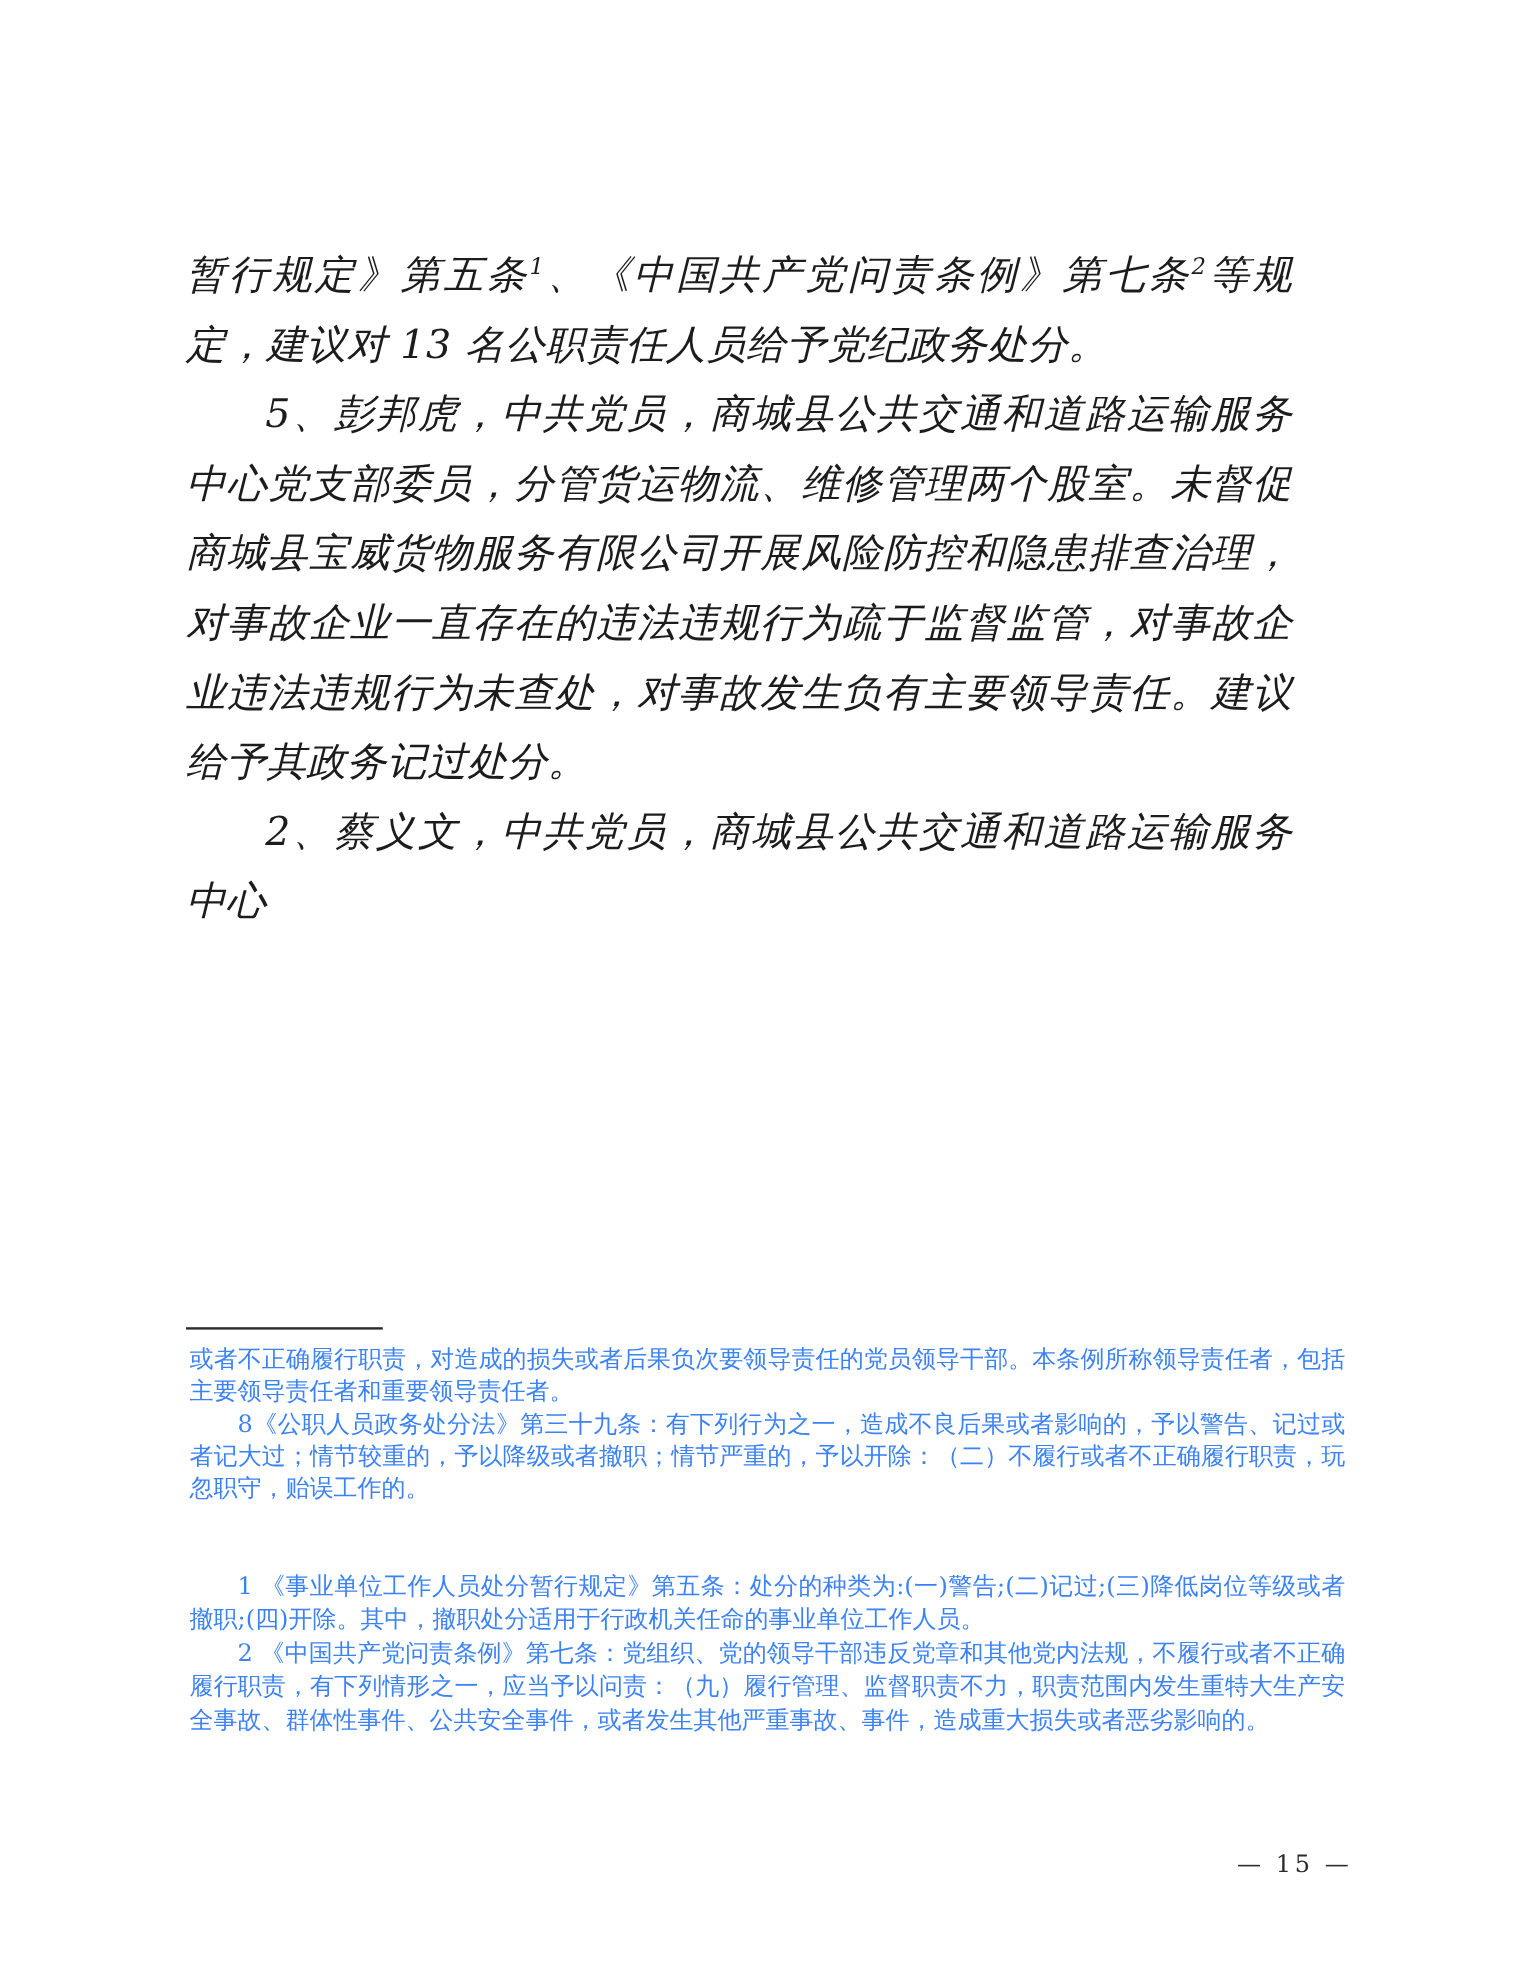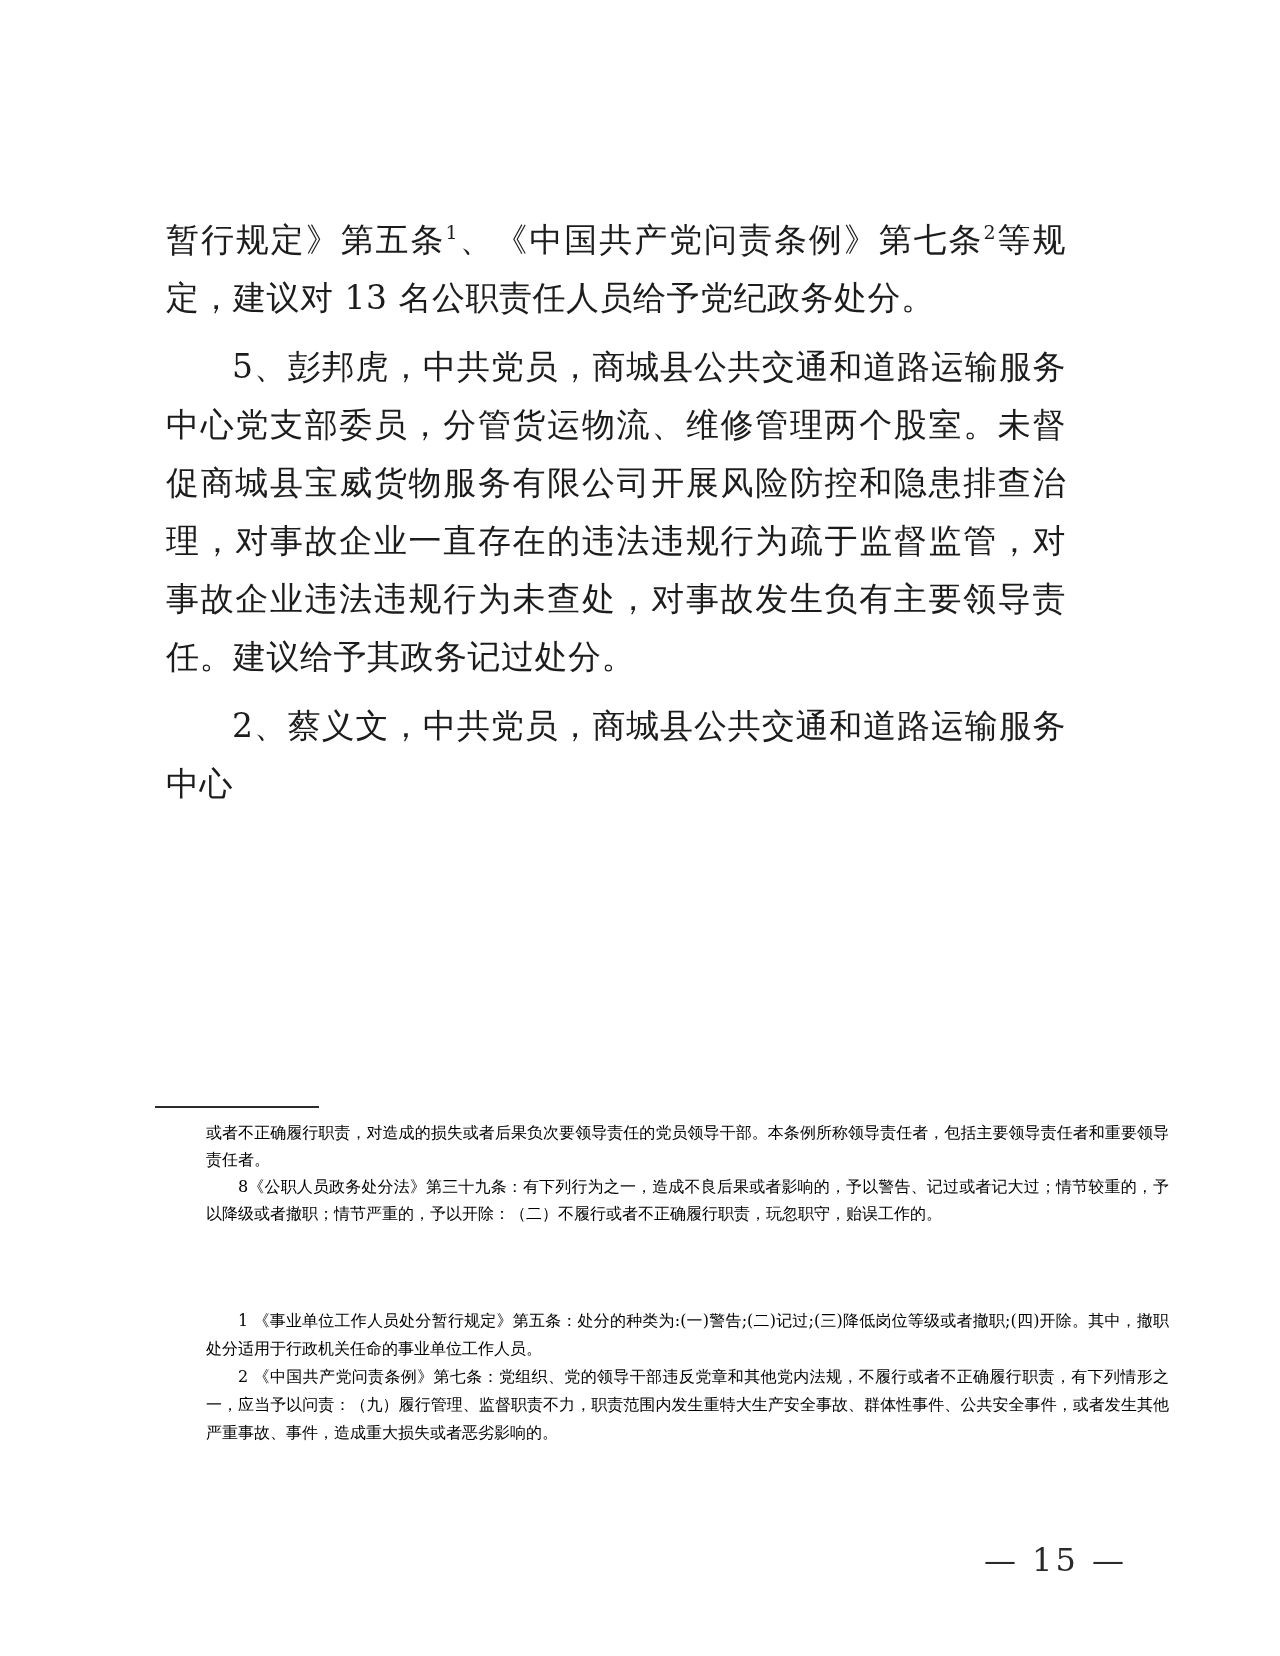--- a/index.html
+++ b/index.html
@@ -24,22 +24,23 @@
     position: absolute;
     left: 155px;
     top: 200px;
     width: 922px;
     font-size: 33px;
     line-height: 58px;
     text-align: justify;
     letter-spacing: 0.5px;
   }
   .main-text p {
-    margin: 11px;
+    margin: 0;
     padding: 0;
+    font-style: italic;
   }
   .main-text p.indent {
     text-indent: 2em;
   }
   .main-text sup {
     font-size: 19px;
     line-height: 0;
     vertical-align: super;
   }
   .footnote-sep {
@@ -47,45 +48,44 @@
     left: 155px;
     top: 1106px;
     width: 164px;
     height: 0;
     border-top: 2px solid #2b2b2b;
   }
   .footnotes {
     position: absolute;
     left: 158px;
     width: 963px;
-    font-size: 16px;
+    font-size: 20px;
     text-align: justify;
-    color: #000000;
-    margin-left: 48px;
+    color: #3b82f6;
   }
   .footnotes p {
     margin: 0;
     padding: 0;
   }
   .footnotes p.indent {
     text-indent: 2em;
   }
   .footnotes-1 {
     top: 1119px;
     line-height: 27px;
   }
   .footnotes-2 {
     top: 1307px;
     line-height: 28px;
   }
   .page-number {
     position: absolute;
     top: 1541px;
     right: 153px;
-    font-size: 32px;
+    font-size: 20px;
     letter-spacing: 3px;
     color: #2a2a2a;
     white-space: nowrap;
   }
 </style>
 </head>
 <body>
 
 <div class="page">
 

